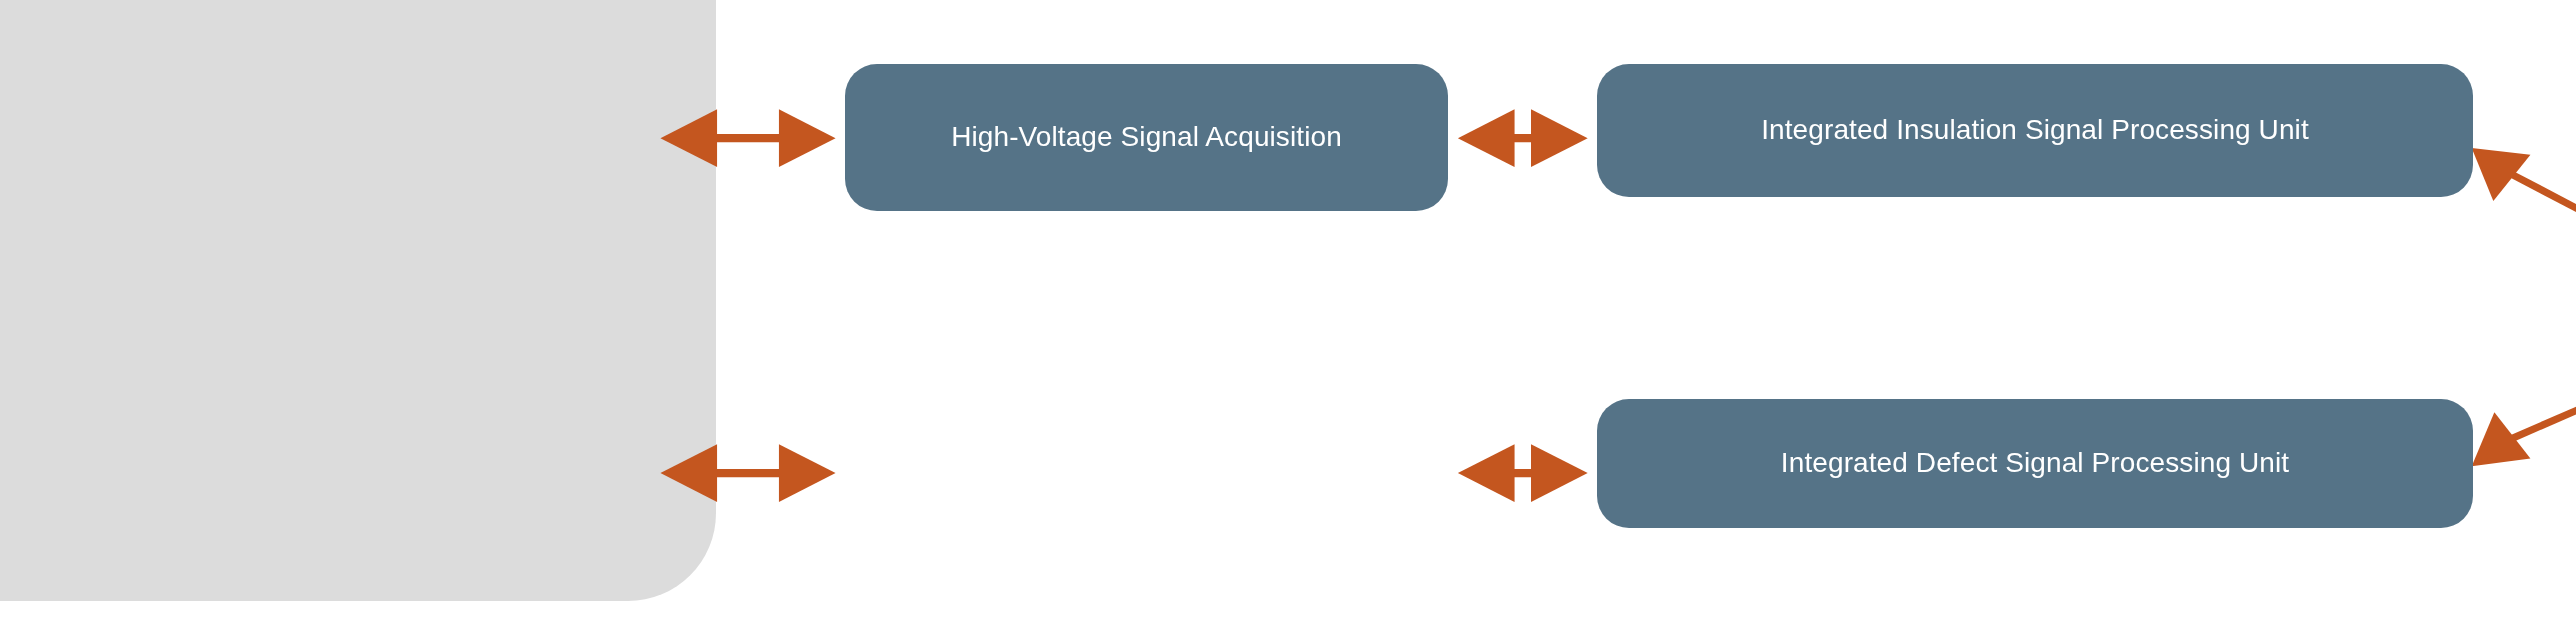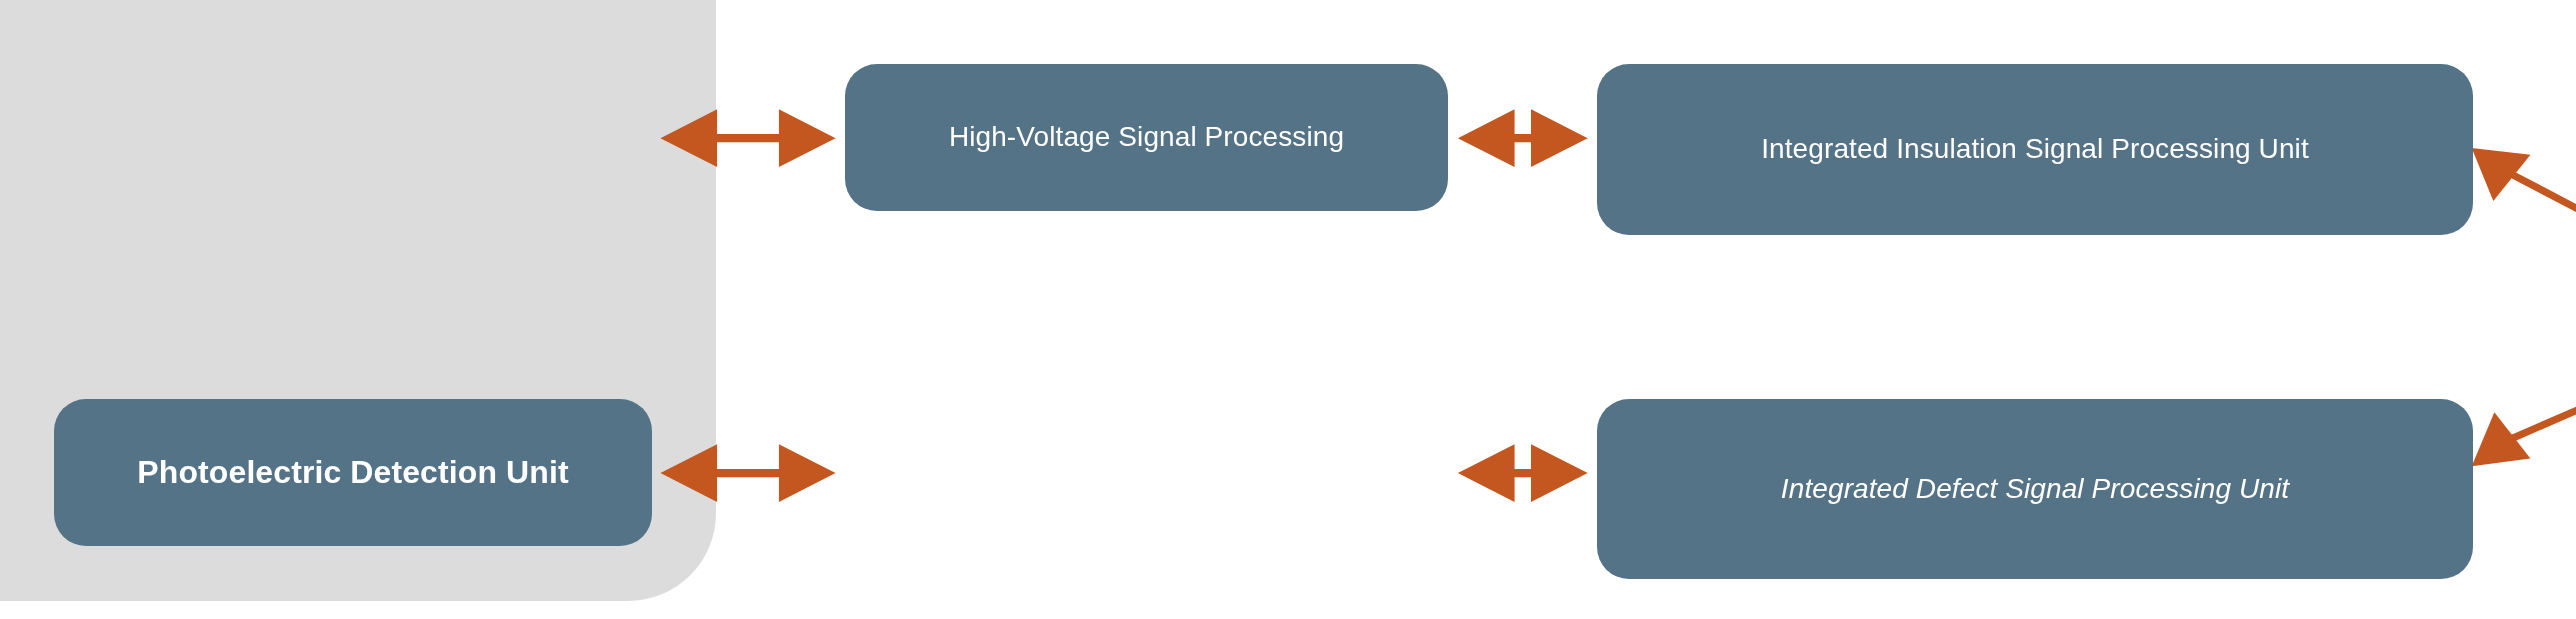--- a/index.html
+++ b/index.html
@@ -99,30 +99,27 @@
 
     <g>
       <line x1="4860" y1="858" x2="5300" y2="666" stroke="#C4561F" stroke-width="14"></line>
       <polygon points="4798,905 4912,890 4842,800" fill="#C4561F"></polygon>
       <polygon points="5366,628 5252,644 5292,730" fill="#C4561F"></polygon>
     </g>
   </svg>
 
 
   <div class="node regular" id="node-1" style="left: 845px; top: 64px; width: 603px; height: 147px; background: rgb(85, 115, 135);">
-    <span class="node-label" style="color: rgb(255, 255, 255);">High-Voltage Signal Processing</span>
+    <span class="node-label" style="color: rgb(255, 255, 255);">High-Voltage Signal Acquisition</span>
   </div>
 
-  <div class="node regular" id="node-2" style="left: 1597px; top: 64px; width: 876px; height: 171px; background: rgb(85, 115, 135);">
+  <div class="node regular" id="node-2" style="left: 1597px; top: 64px; width: 876px; height: 133px; background: rgb(85, 115, 135);">
     <span class="node-label" style="color: rgb(255, 255, 255);">Integrated Insulation Signal Processing Unit</span>
   </div>
 
-  <div class="node bold" id="node-3" style="left: 54px; top: 399px; width: 598px; height: 147px; background: rgb(85, 115, 135);">
-    <span class="node-label" style="color: rgb(255, 255, 255);">Photoelectric Detection Unit</span>
-  </div>
 
 
-  <div class="node regular" id="node-5" style="left: 1597px; top: 399px; width: 876px; height: 180px; background: rgb(85, 115, 135); font-style: italic;">
+  <div class="node regular" id="node-5" style="left: 1597px; top: 399px; width: 876px; height: 129px; background: rgb(85, 115, 135);">
     <span class="node-label" style="color: rgb(255, 255, 255);">Integrated Defect Signal Processing Unit</span>
   </div>
 
 </div>
 
 
 </body></html>

